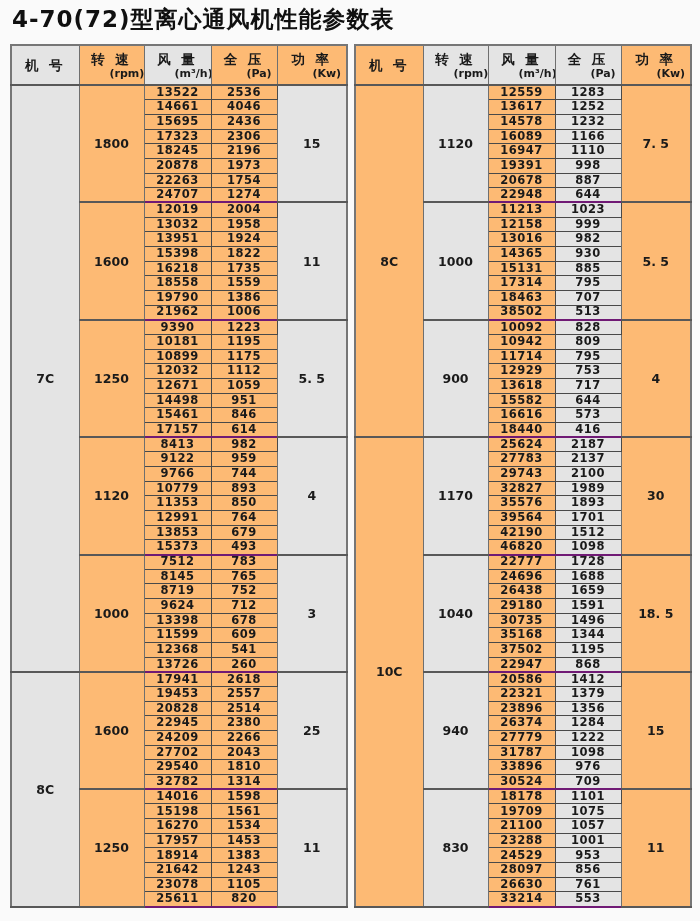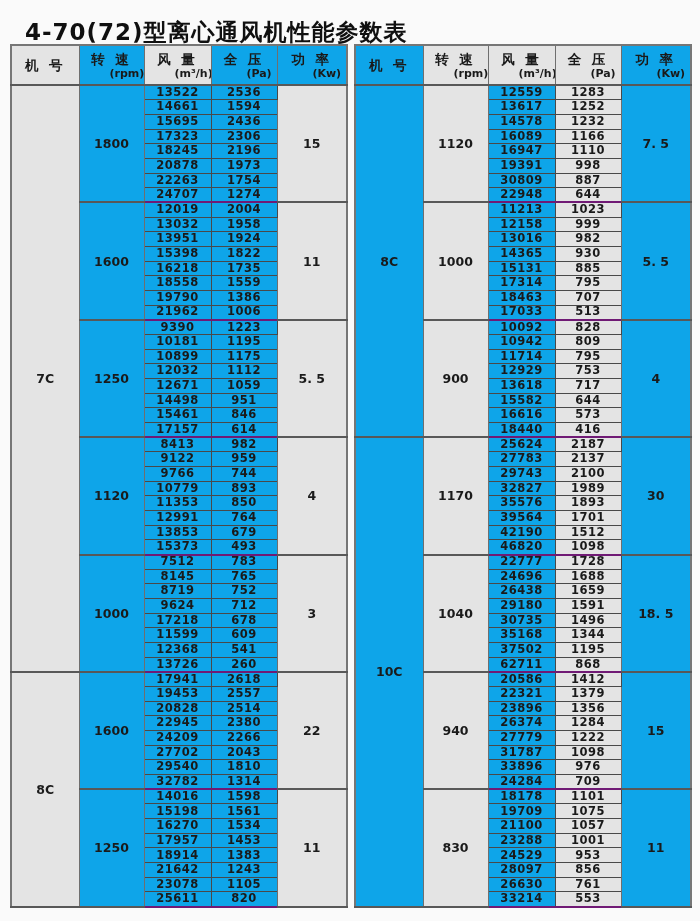--- a/index.html
+++ b/index.html
@@ -2,28 +2,28 @@
 <html><head>
 <meta charset="utf-8">
 <style>
   html,body{margin:0;padding:0;}
   body{
     width:700px;height:921px;position:relative;overflow:hidden;
     background:#fafafa;
     font-family:"DejaVu Sans","Liberation Sans",sans-serif;
   }
   .title{
-    position:absolute;left:12px;top:4px;margin:13px;
+    position:absolute;left:12px;top:4px;margin:0;
     font-size:23px;font-weight:bold;color:#101010;
     letter-spacing:1px;white-space:nowrap;
   }
   table.perf{
     position:absolute;top:44px;
     border-collapse:collapse;table-layout:fixed;
-    background:#0ea5e9;border:2px solid #767676;
+    background:#fdba74;border:2px solid #767676;
   }
   #table-left{left:10px;width:336px;}
   #table-right{left:354px;width:337px;}
   td{
     border:1px solid #6f6f6f;text-align:center;vertical-align:middle;
     color:#1a1a1a;padding:0;font-weight:bold;overflow:hidden;
   }
   thead td{height:38px;font-size:13.5px;border-bottom:2px solid #585858;}
   .h-label{letter-spacing:3px;line-height:1.2;}
   .h-unit{font-size:11px;letter-spacing:0;line-height:1;margin-left:30px;}
@@ -72,21 +72,21 @@
       <tbody>
         <tr class="val-row">
           <td class="merged model shade" rowspan="40">7C</td>
           <td class="merged rpm" rowspan="8">1800</td>
           <td class="val">13522</td>
           <td class="val">2536</td>
           <td class="merged power shade" rowspan="8">15</td>
         </tr>
         <tr class="val-row">
           <td class="val">14661</td>
-          <td class="val">1594</td>
+          <td class="val">4046</td>
         </tr>
         <tr class="val-row">
           <td class="val">15695</td>
           <td class="val">2436</td>
         </tr>
         <tr class="val-row">
           <td class="val">17323</td>
           <td class="val">2306</td>
         </tr>
         <tr class="val-row">
@@ -219,41 +219,41 @@
         </tr>
         <tr class="val-row">
           <td class="val">8719</td>
           <td class="val">752</td>
         </tr>
         <tr class="val-row">
           <td class="val">9624</td>
           <td class="val">712</td>
         </tr>
         <tr class="val-row">
-          <td class="val">17218</td>
+          <td class="val">13398</td>
           <td class="val">678</td>
         </tr>
         <tr class="val-row">
           <td class="val">11599</td>
           <td class="val">609</td>
         </tr>
         <tr class="val-row">
           <td class="val">12368</td>
           <td class="val">541</td>
         </tr>
         <tr class="val-row sec-end">
           <td class="val">13726</td>
           <td class="val">260</td>
         </tr>
         <tr class="val-row">
           <td class="merged model shade" rowspan="16">8C</td>
           <td class="merged rpm" rowspan="8">1600</td>
           <td class="val">17941</td>
           <td class="val">2618</td>
-          <td class="merged power shade" rowspan="8">22</td>
+          <td class="merged power shade" rowspan="8">25</td>
         </tr>
         <tr class="val-row">
           <td class="val">19453</td>
           <td class="val">2557</td>
         </tr>
         <tr class="val-row">
           <td class="val">20828</td>
           <td class="val">2514</td>
         </tr>
         <tr class="val-row">
@@ -365,21 +365,21 @@
         </tr>
         <tr class="val-row">
           <td class="val">16947</td>
           <td class="val shade">1110</td>
         </tr>
         <tr class="val-row">
           <td class="val">19391</td>
           <td class="val shade">998</td>
         </tr>
         <tr class="val-row">
-          <td class="val">30809</td>
+          <td class="val">20678</td>
           <td class="val shade">887</td>
         </tr>
         <tr class="val-row sec-end">
           <td class="val">22948</td>
           <td class="val shade">644</td>
         </tr>
         <tr class="val-row">
           <td class="merged rpm shade" rowspan="8">1000</td>
           <td class="val">11213</td>
           <td class="val shade">1023</td>
@@ -403,21 +403,21 @@
         </tr>
         <tr class="val-row">
           <td class="val">17314</td>
           <td class="val shade">795</td>
         </tr>
         <tr class="val-row">
           <td class="val">18463</td>
           <td class="val shade">707</td>
         </tr>
         <tr class="val-row sec-end">
-          <td class="val">17033</td>
+          <td class="val">38502</td>
           <td class="val shade">513</td>
         </tr>
         <tr class="val-row">
           <td class="merged rpm shade" rowspan="8">900</td>
           <td class="val">10092</td>
           <td class="val shade">828</td>
           <td class="merged power" rowspan="8">4</td>
         </tr>
         <tr class="val-row">
           <td class="val">10942</td>
@@ -506,21 +506,21 @@
         </tr>
         <tr class="val-row">
           <td class="val">35168</td>
           <td class="val shade">1344</td>
         </tr>
         <tr class="val-row">
           <td class="val">37502</td>
           <td class="val shade">1195</td>
         </tr>
         <tr class="val-row sec-end">
-          <td class="val">62711</td>
+          <td class="val">22947</td>
           <td class="val shade">868</td>
         </tr>
         <tr class="val-row">
           <td class="merged rpm shade" rowspan="8">940</td>
           <td class="val">20586</td>
           <td class="val shade">1412</td>
           <td class="merged power" rowspan="8">15</td>
         </tr>
         <tr class="val-row">
           <td class="val">22321</td>
@@ -540,21 +540,21 @@
         </tr>
         <tr class="val-row">
           <td class="val">31787</td>
           <td class="val shade">1098</td>
         </tr>
         <tr class="val-row">
           <td class="val">33896</td>
           <td class="val shade">976</td>
         </tr>
         <tr class="val-row sec-end">
-          <td class="val">24284</td>
+          <td class="val">30524</td>
           <td class="val shade">709</td>
         </tr>
         <tr class="val-row">
           <td class="merged rpm shade" rowspan="8">830</td>
           <td class="val">18178</td>
           <td class="val shade">1101</td>
           <td class="merged power" rowspan="8">11</td>
         </tr>
         <tr class="val-row">
           <td class="val">19709</td>

